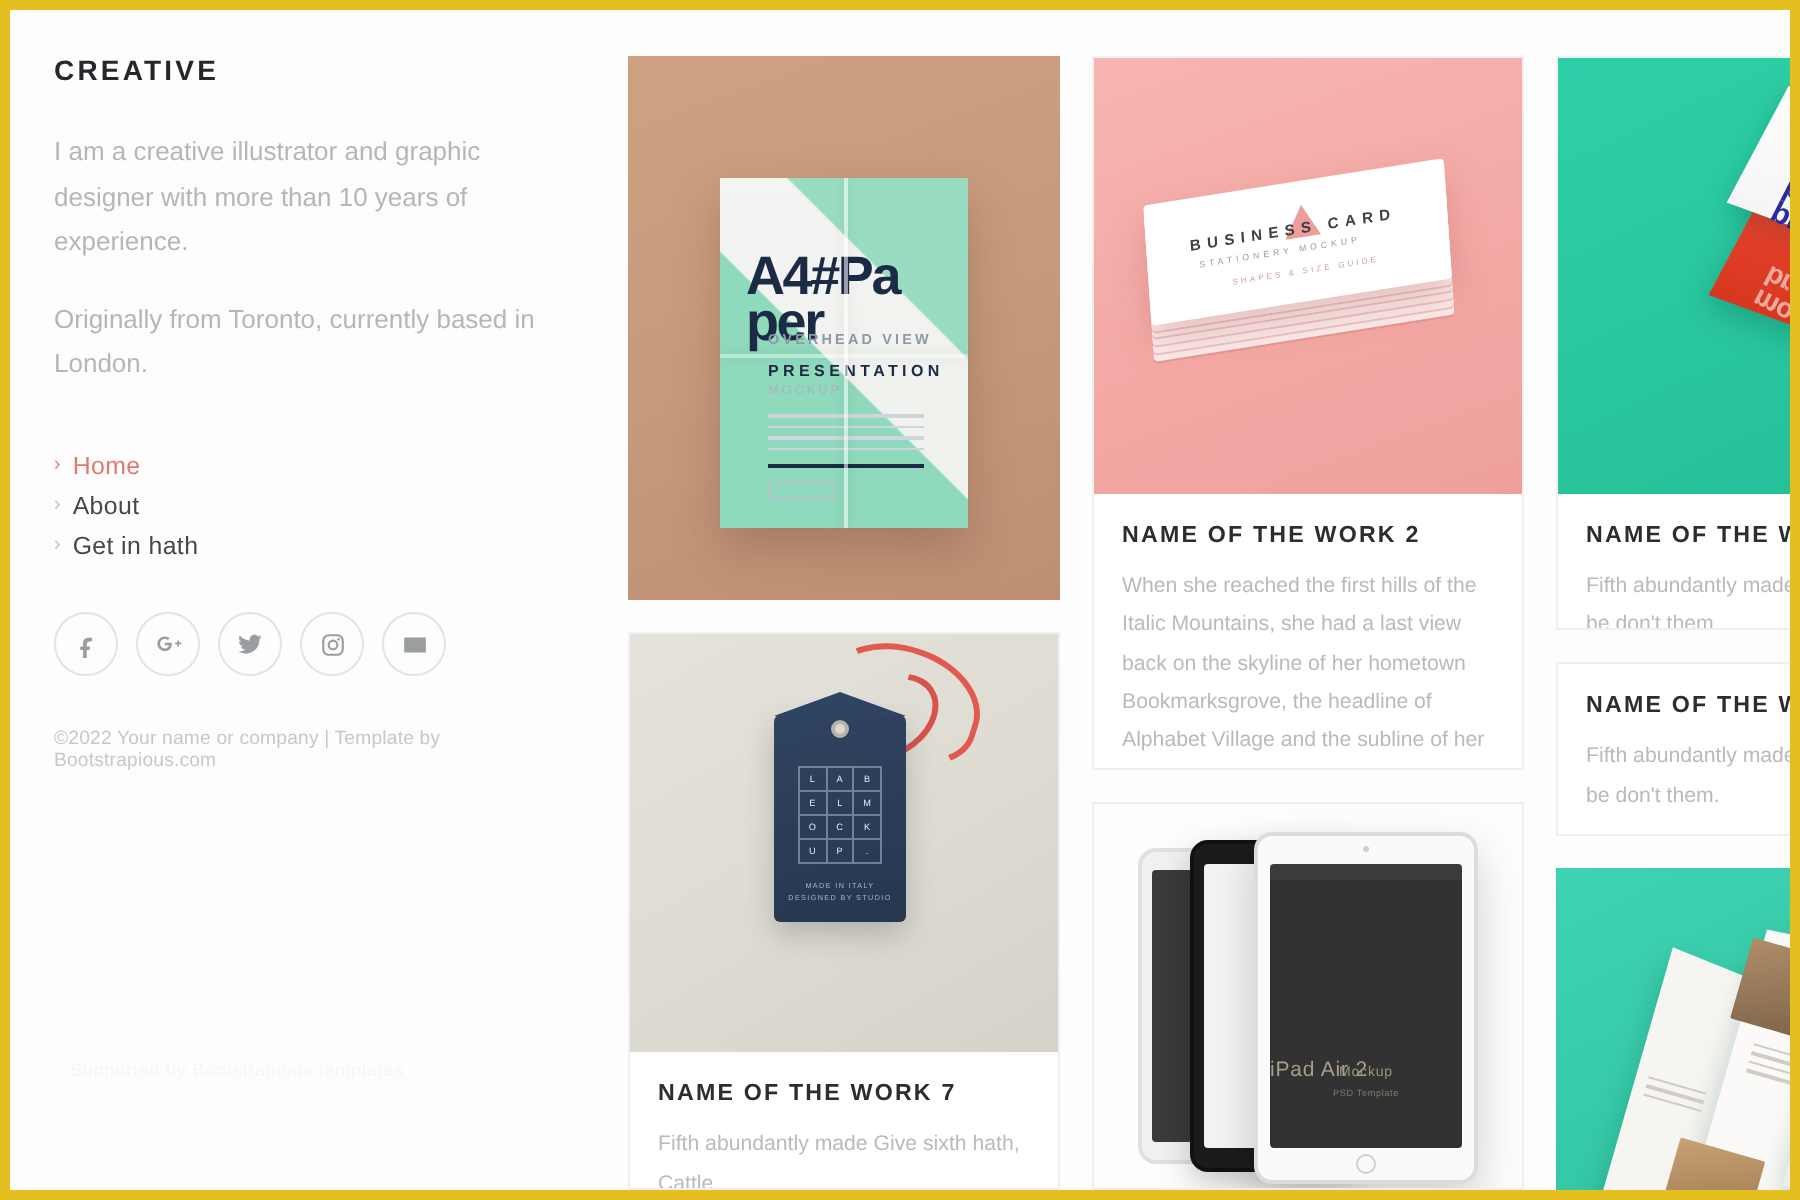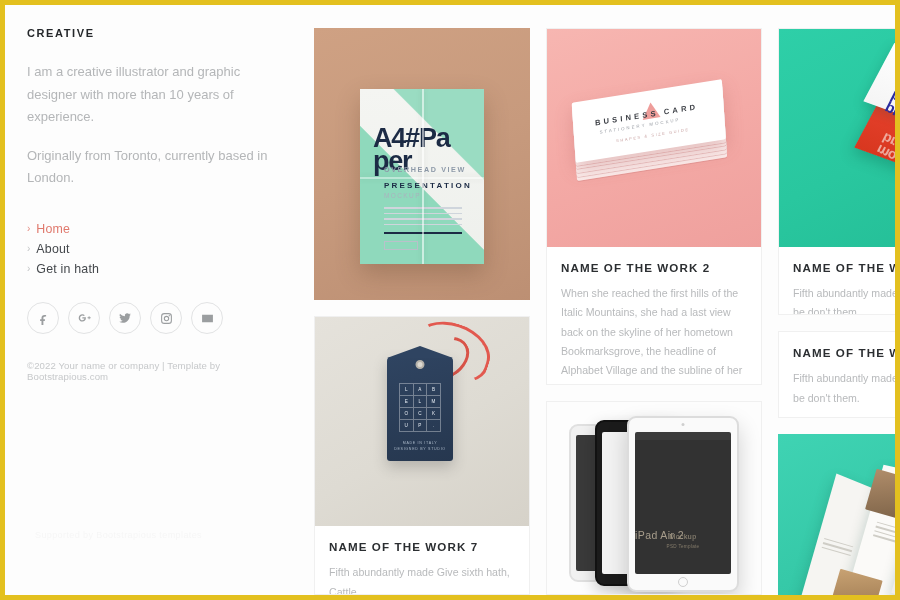--- a/index.html
+++ b/index.html
@@ -30,21 +30,21 @@
   
   .sidebar {
     width: 309px;
     flex: 0 0 309px;
     background: #fdfdfd;
     padding: 22px 22px 0 22px;
     position: relative;
   }
 
   .brand-title {
-    font-size: 11px;
+    font-size: 14px;
     font-weight: bold;
     letter-spacing: 1.6px;
     color: #25282b;
     margin-bottom: 22px;
   }
 
   .bio-para {
     font-size: 13px;
     line-height: 1.74;
     color: #b4b6b8;

